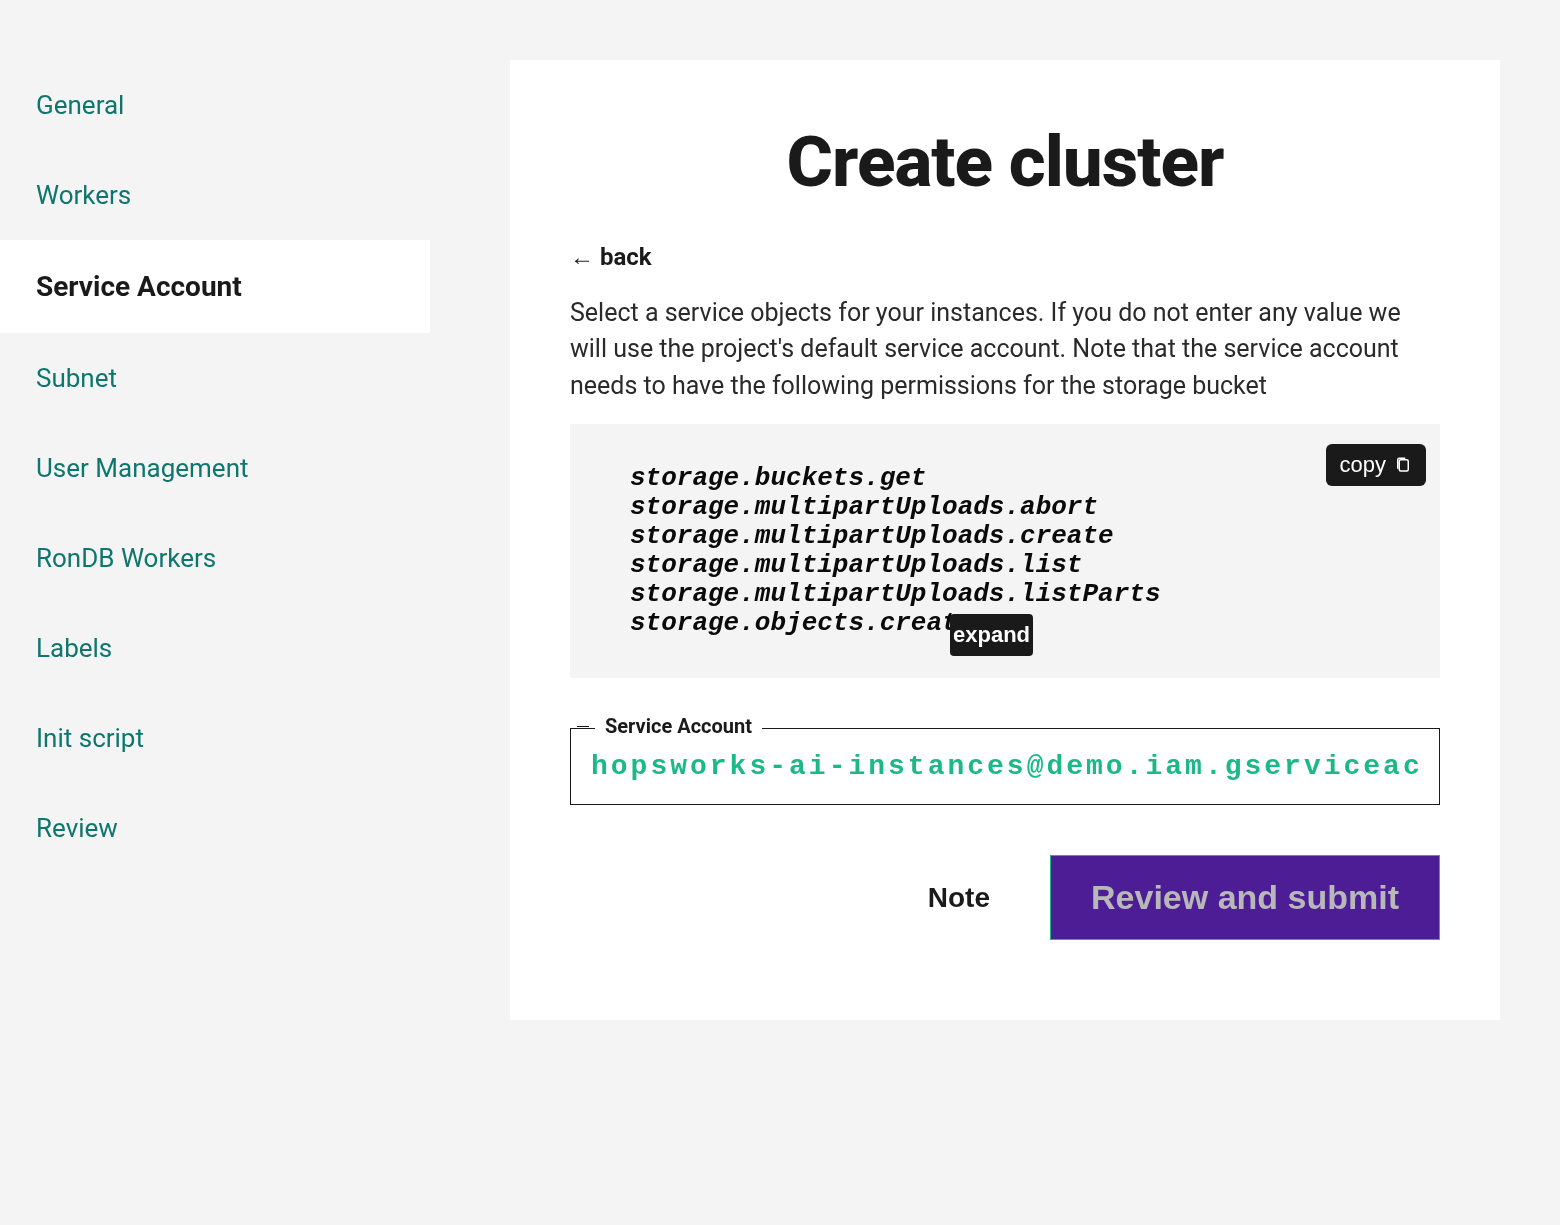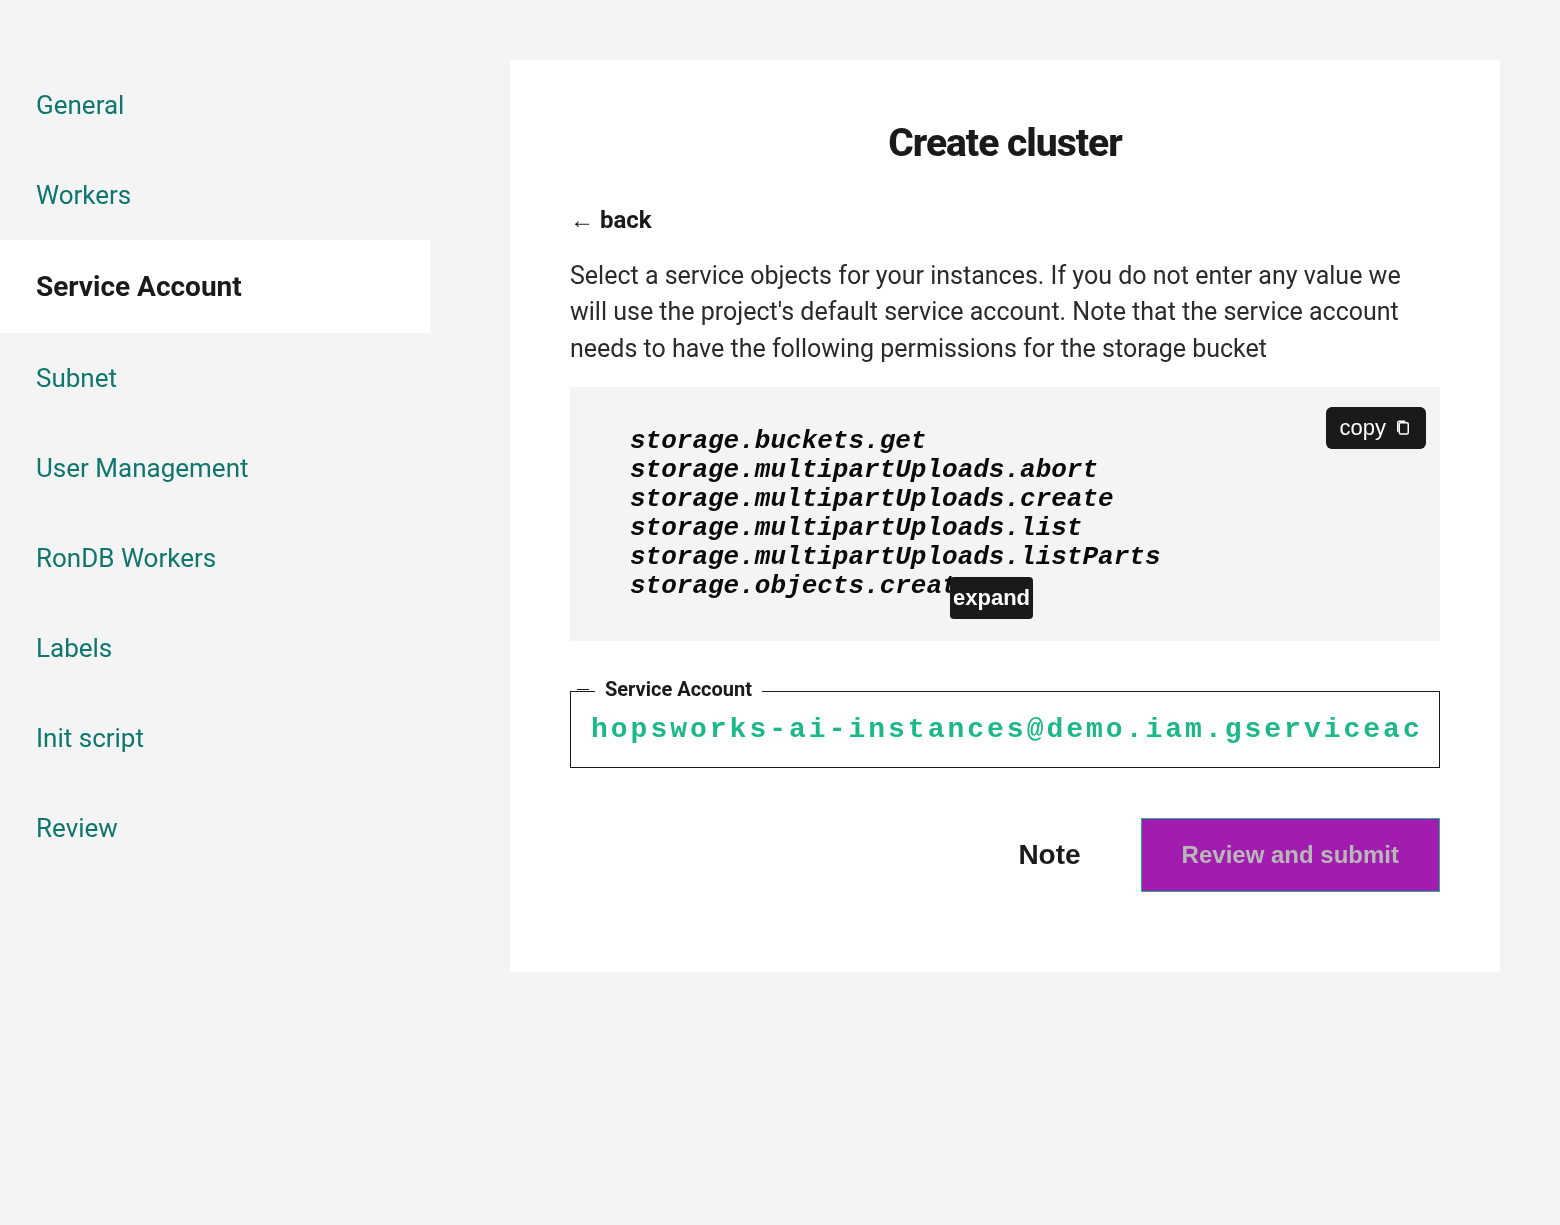--- a/index.html
+++ b/index.html
@@ -36,21 +36,21 @@
       padding: 60px 60px 0 80px;
     }
     .main-card {
       background: #ffffff;
       padding: 60px 60px 80px 60px;
       min-height: 900px;
       position: relative;
     }
     .page-title {
       text-align: center;
-      font-size: 39px;
+      font-size: 71px;
       font-weight: 800;
       color: #1a1a1a;
       margin-bottom: 40px;
       letter-spacing: -1px;
     }
     .back-link {
       font-size: 24px;
       font-weight: 700;
       color: #1a1a1a;
       cursor: pointer;
@@ -171,24 +171,24 @@
     }
     .next-btn {
       font-size: 28px;
       font-weight: 800;
       color: #1a1a1a;
       background: none;
       border: none;
       cursor: pointer;
     }
     .review-btn {
-      font-size: 24px;
+      font-size: 34px;
       font-weight: 800;
       color: #b8b8b8;
-      background: #a21caf;
+      background: #4c1d95;
       border: 1.5px solid #1db888;
       padding: 22px 40px;
       cursor: not-allowed;
     }
   </style>
 </head>
 <body>
 
 <div class="layout">
 

